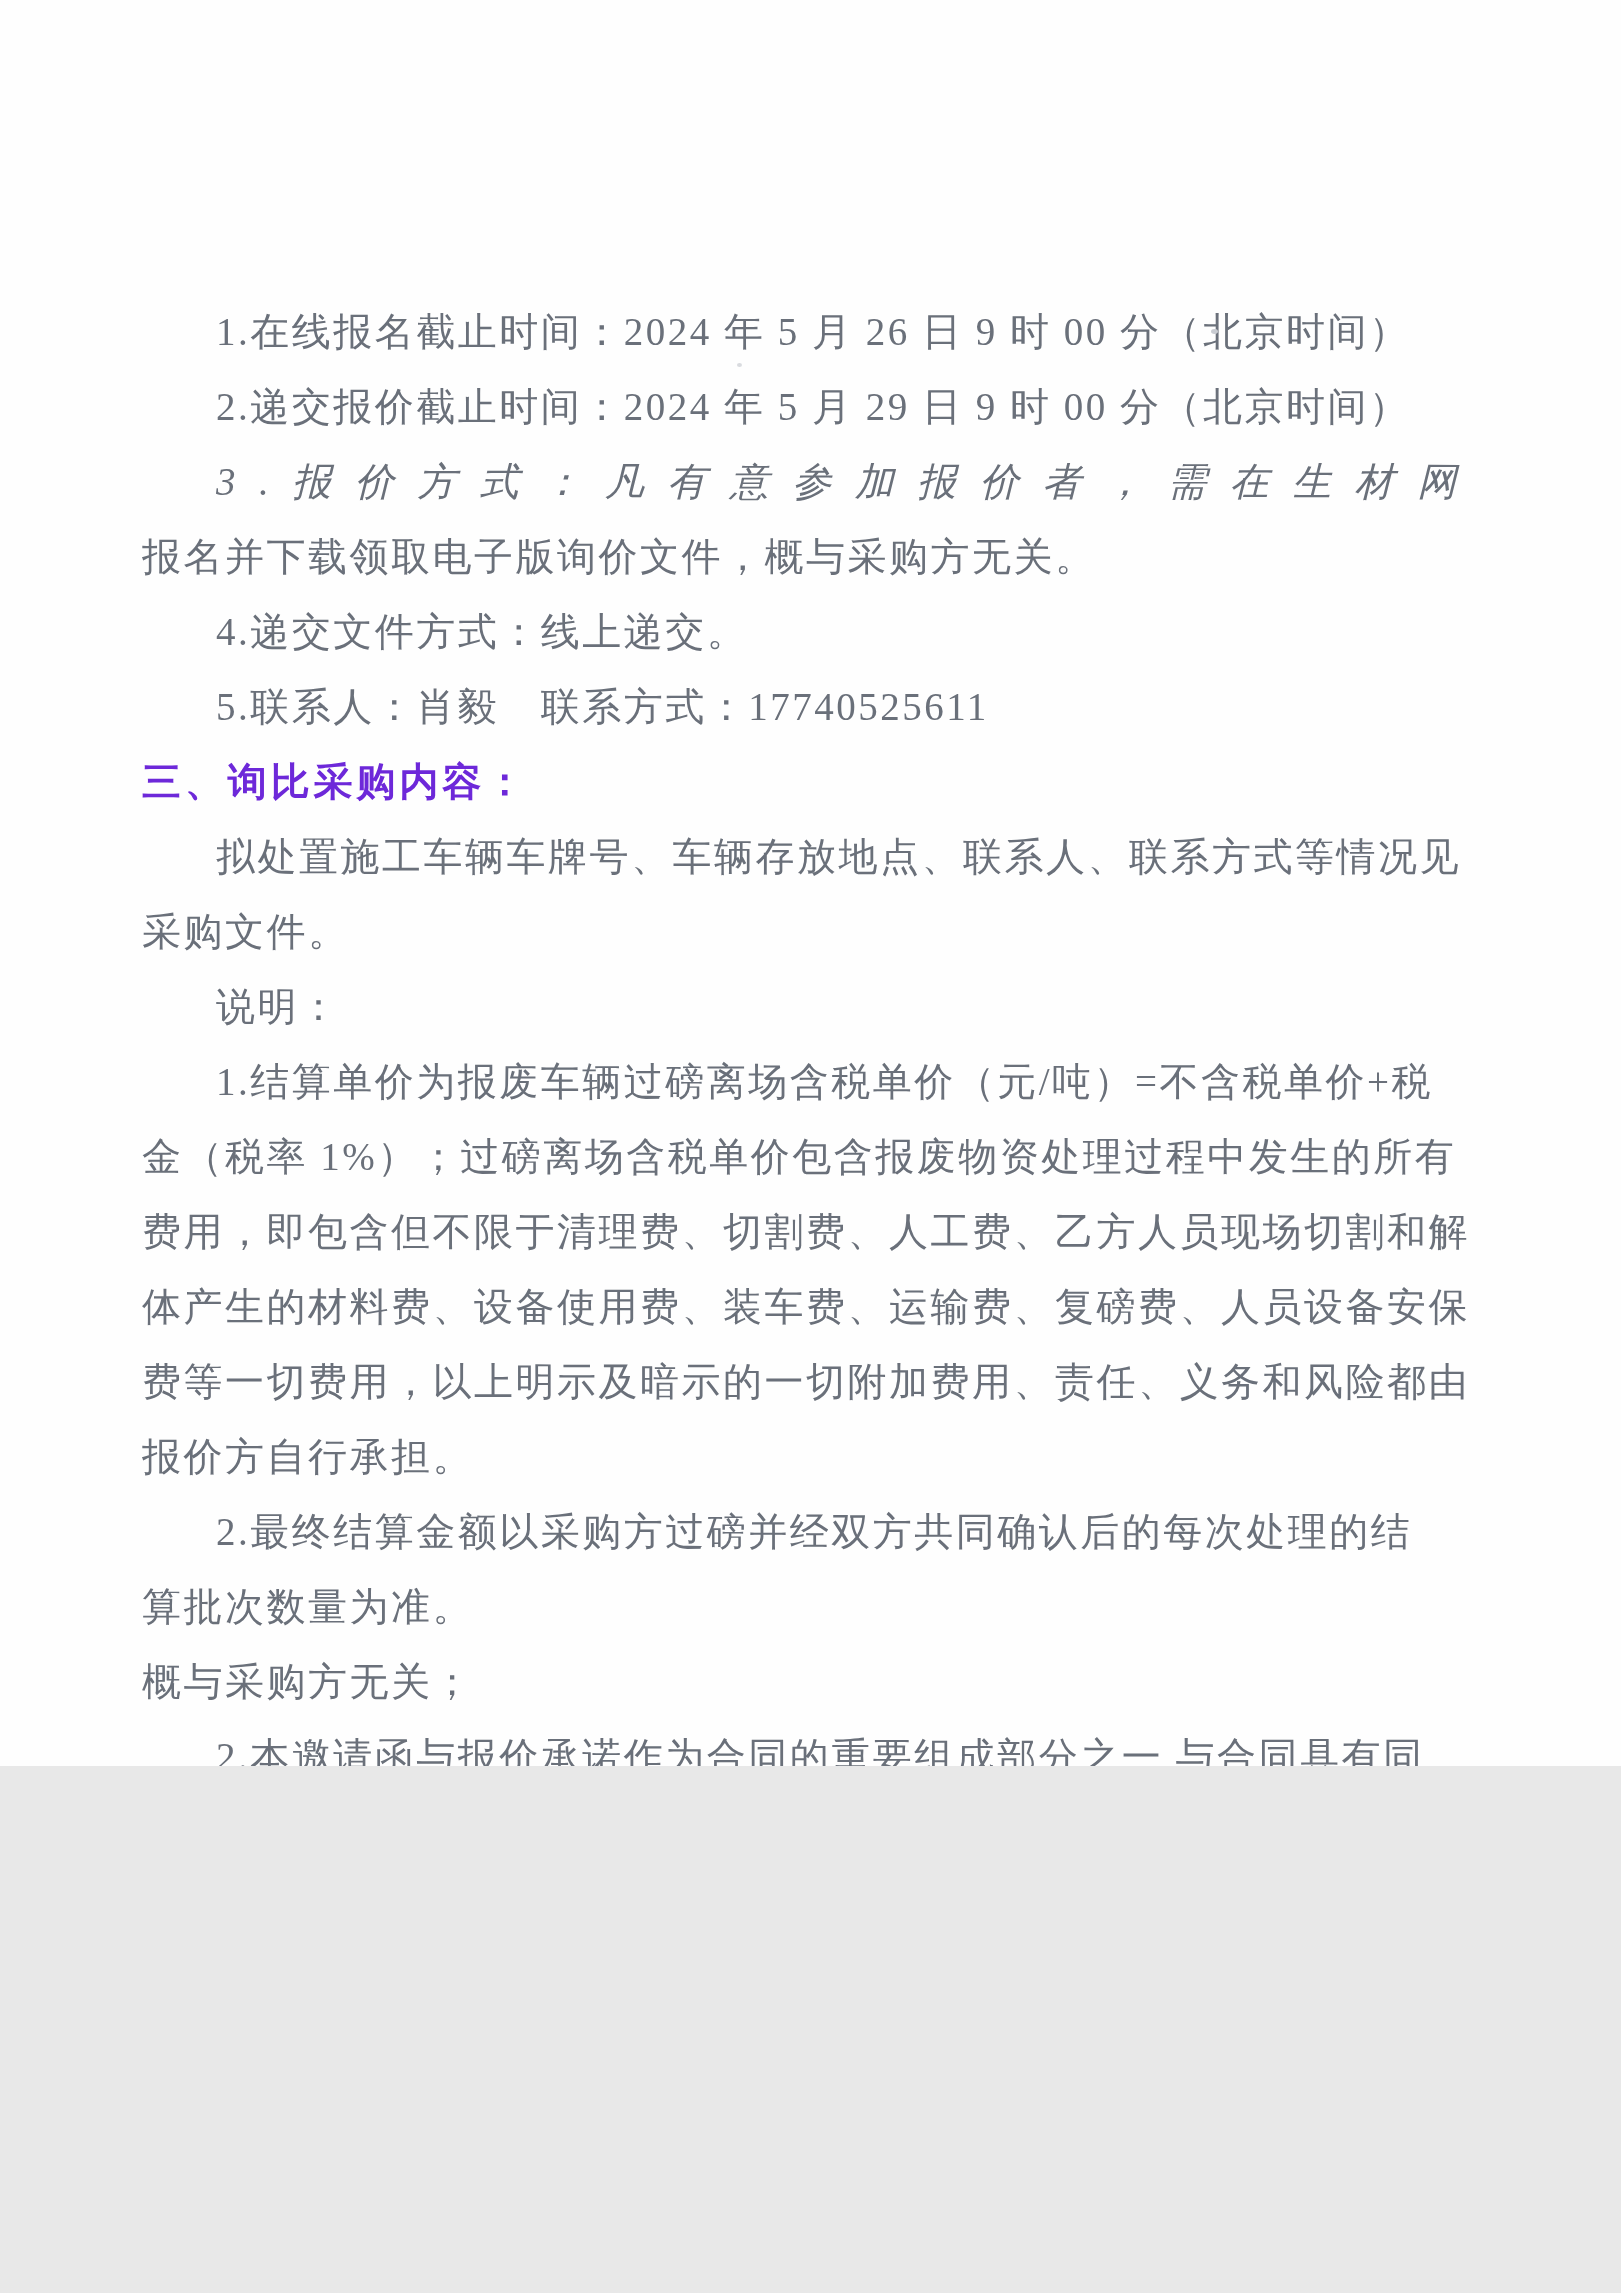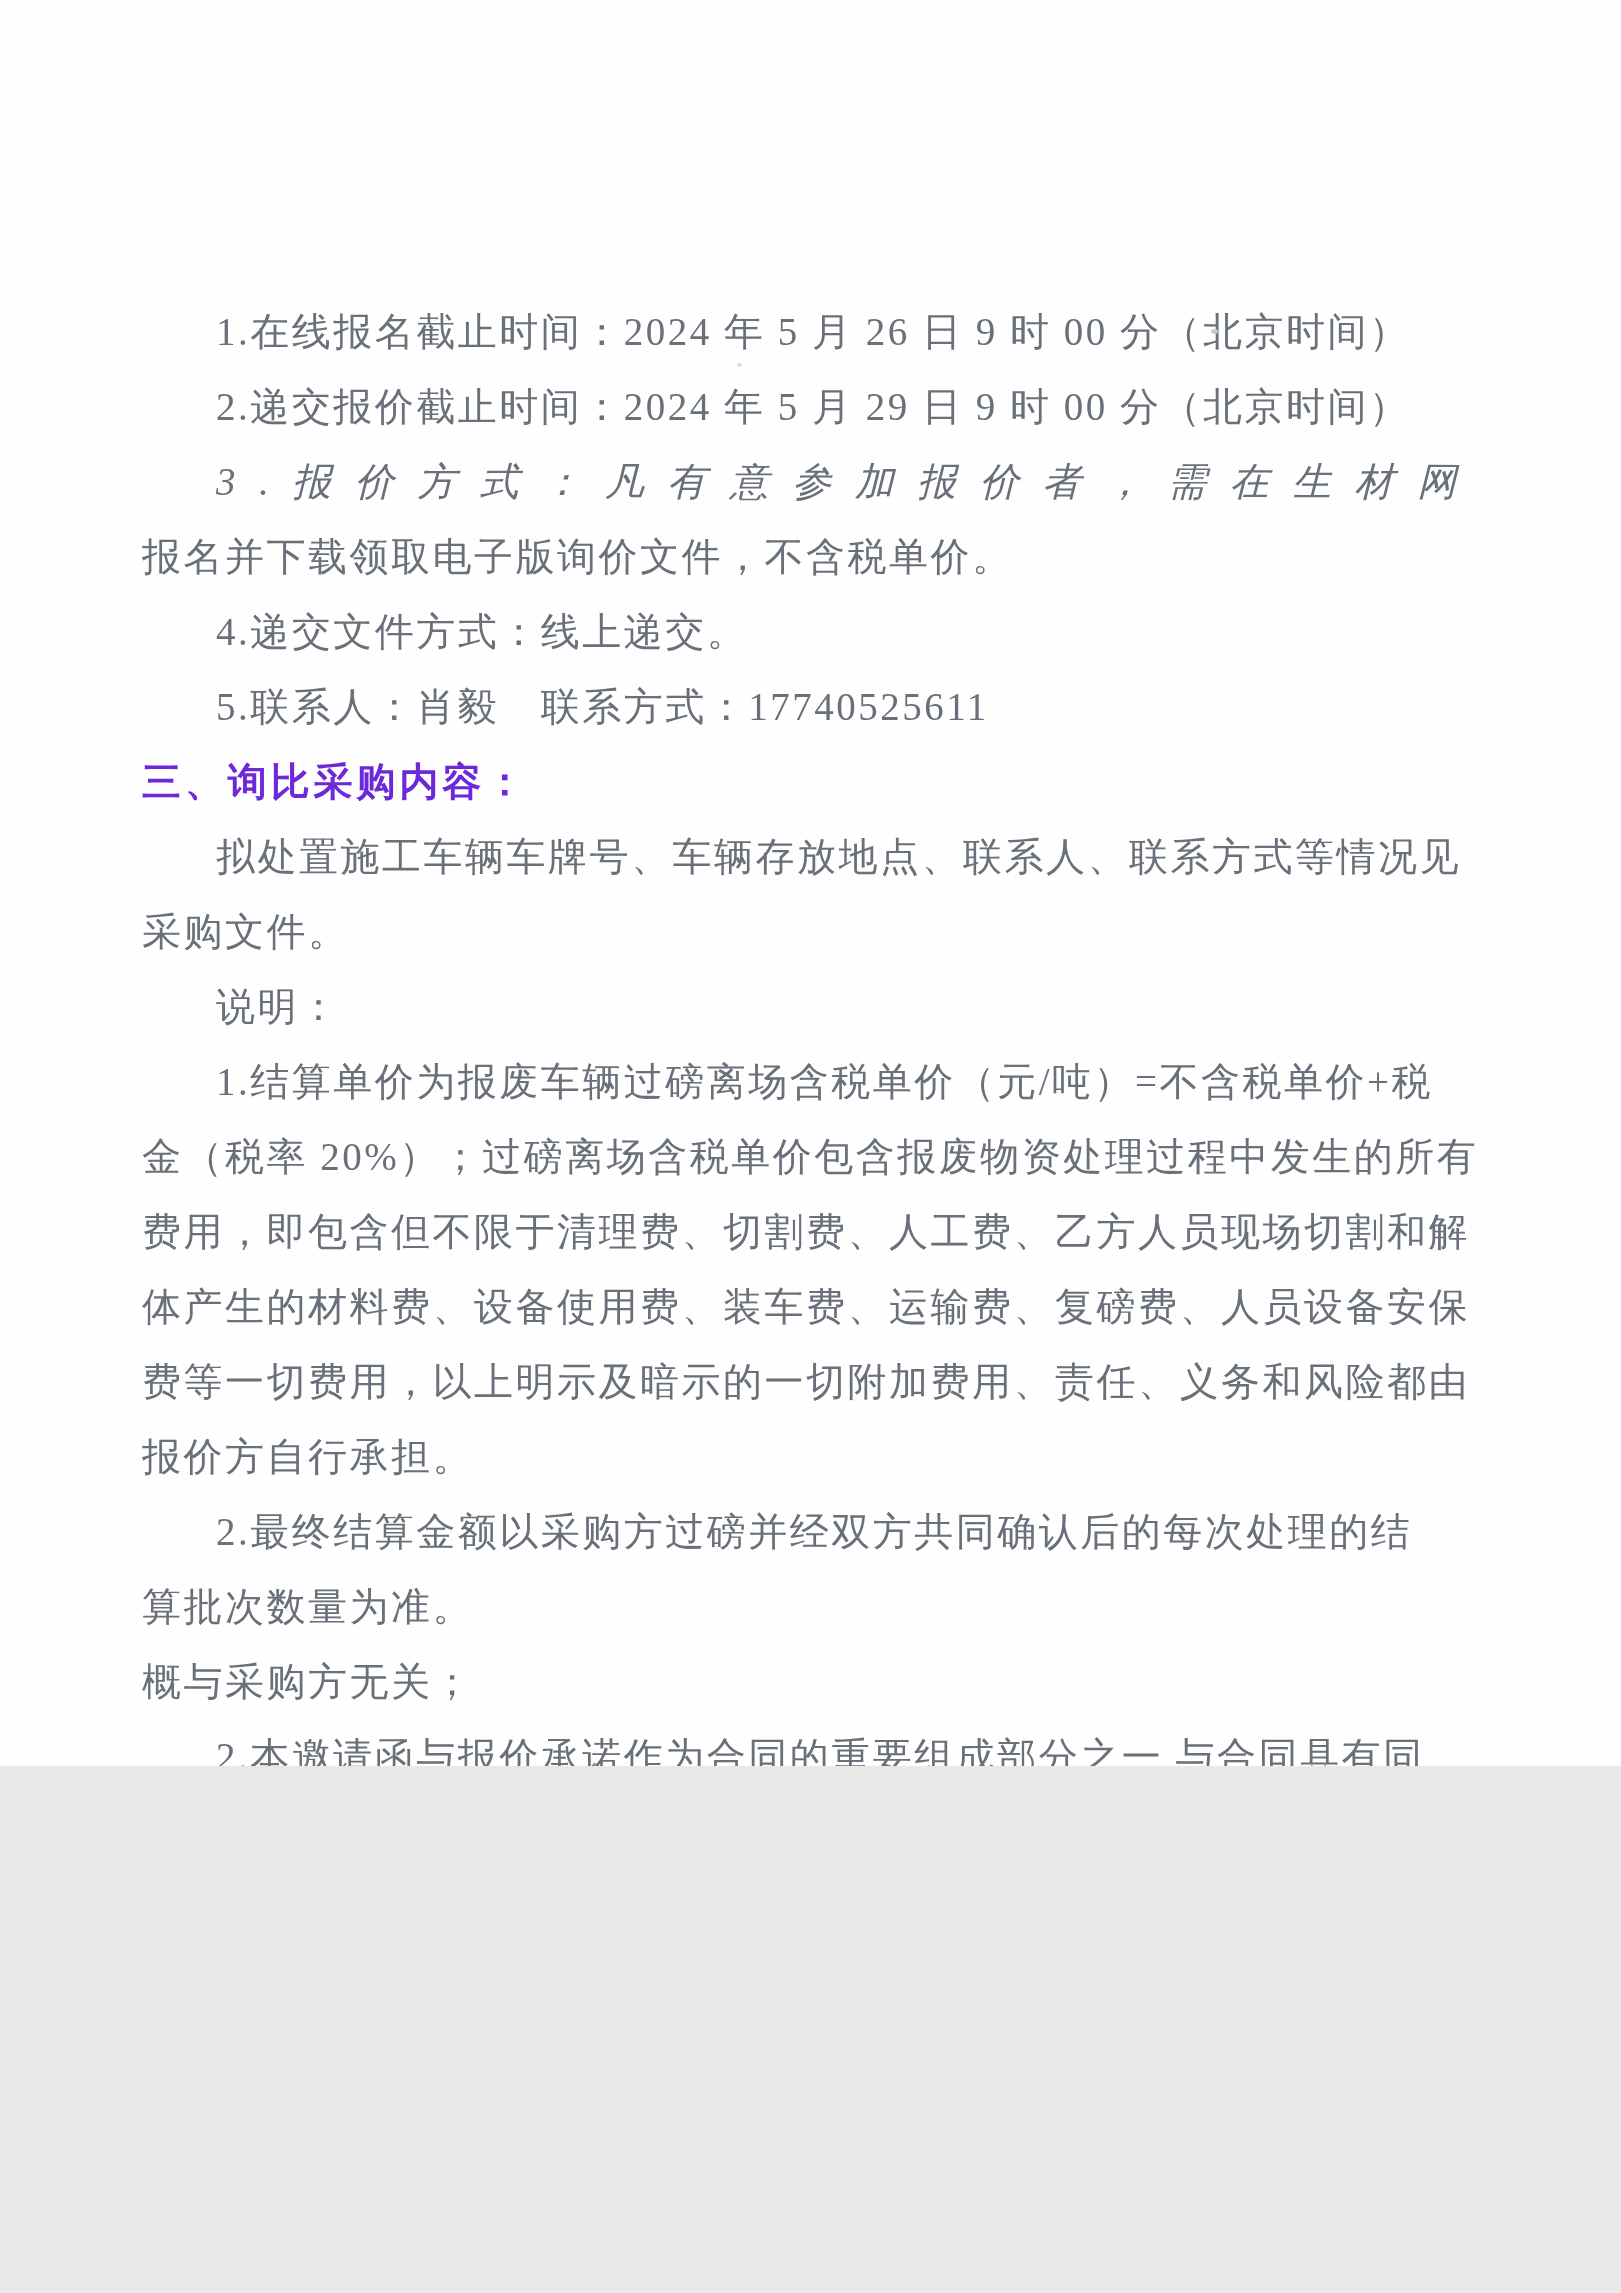--- a/index.html
+++ b/index.html
@@ -64,29 +64,29 @@
   }
 </style>
 </head>
 <body>
 
 <div class="page">
   <div class="content">
     <p class="indent">1.在线报名截止时间：2024 年 5 月 26 日 9 时 00 分（北京时间）</p>
     <p class="indent">2.递交报价截止时间：2024 年 5 月 29 日 9 时 00 分（北京时间）</p>
     <p class="indent spread">3.报价方式：凡有意参加报价者，需在生材网</p>
-    <p>报名并下载领取电子版询价文件，不含税单价。</p>
+    <p>报名并下载领取电子版询价文件，概与采购方无关。</p>
     <p class="indent">4.递交文件方式：线上递交。</p>
     <p class="indent">5.联系人：肖毅　联系方式：17740525611</p>
     <p class="heading">三、询比采购内容：</p>
     <p class="indent">拟处置施工车辆车牌号、车辆存放地点、联系人、联系方式等情况见</p>
     <p>采购文件。</p>
     <p class="indent">说明：</p>
     <p class="indent">1.结算单价为报废车辆过磅离场含税单价（元/吨）=不含税单价+税</p>
-    <p>金（税率 20%）；过磅离场含税单价包含报废物资处理过程中发生的所有</p>
+    <p>金（税率 1%）；过磅离场含税单价包含报废物资处理过程中发生的所有</p>
     <p>费用，即包含但不限于清理费、切割费、人工费、乙方人员现场切割和解</p>
     <p>体产生的材料费、设备使用费、装车费、运输费、复磅费、人员设备安保</p>
     <p>费等一切费用，以上明示及暗示的一切附加费用、责任、义务和风险都由</p>
     <p>报价方自行承担。</p>
     <p class="indent">2.最终结算金额以采购方过磅并经双方共同确认后的每次处理的结</p>
     <p>算批次数量为准。</p>
     <p>概与采购方无关；</p>
     <p class="indent">2.本邀请函与报价承诺作为合同的重要组成部分之一,与合同具有同</p>
     <p>等法律效力。</p>
   </div>

